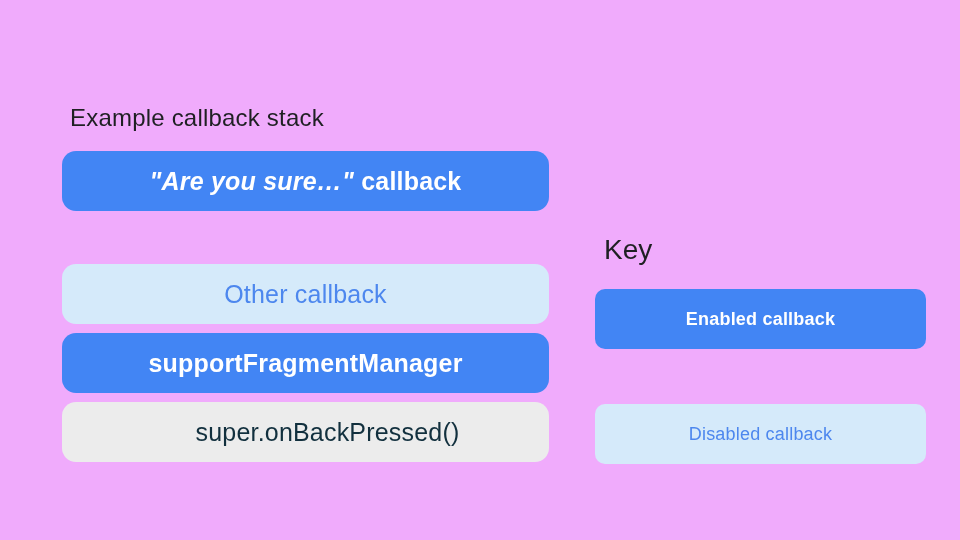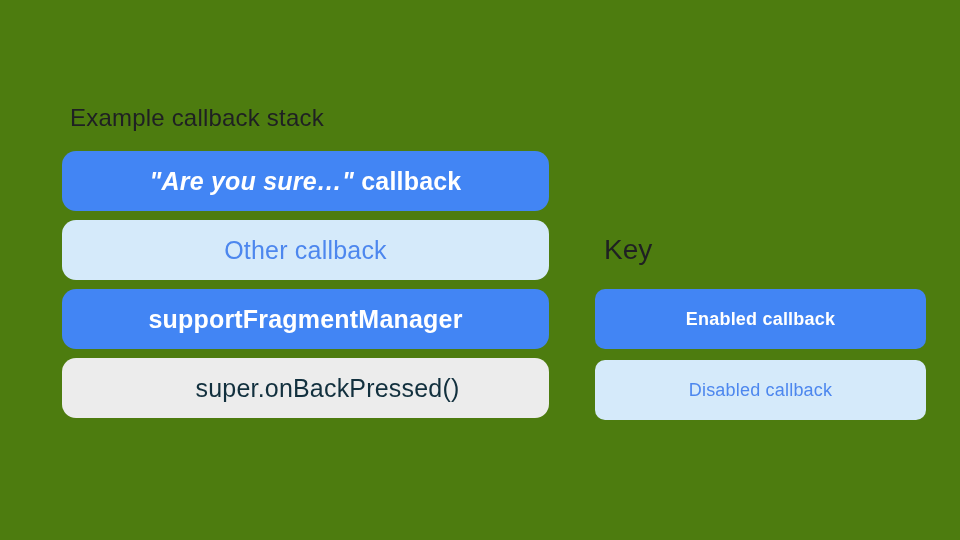--- a/index.html
+++ b/index.html
@@ -4,21 +4,21 @@
 <style>
   html, body {
     margin: 0;
     padding: 0;
     background: #ffffff;
   }
   .canvas {
     position: relative;
     width: 960px;
     height: 540px;
-    background: #4d7c0f;
+    background: #f0abfc;
     overflow: hidden;
     font-family: "Liberation Sans", "DejaVu Sans", sans-serif;
   }
 
   
   .stack {
     position: absolute;
     left: 62px;
     top: 102px;
     width: 487px;
@@ -49,20 +49,21 @@
   }
   .box[data-type="enabled"] {
     background: #4285f4;
     color: #ffffff;
     font-weight: 700;
   }
   .box[data-type="disabled"] {
     background: #d5eafa;
     color: #4d87ee;
     font-weight: 400;
+    margin-top: 44px;
   }
   .box[data-type="system"] {
     background: #ececec;
     color: #12303e;
     font-weight: 400;
     padding-left: 44px;
   }
   .italic-part {
     font-style: italic;
     white-space: pre;

